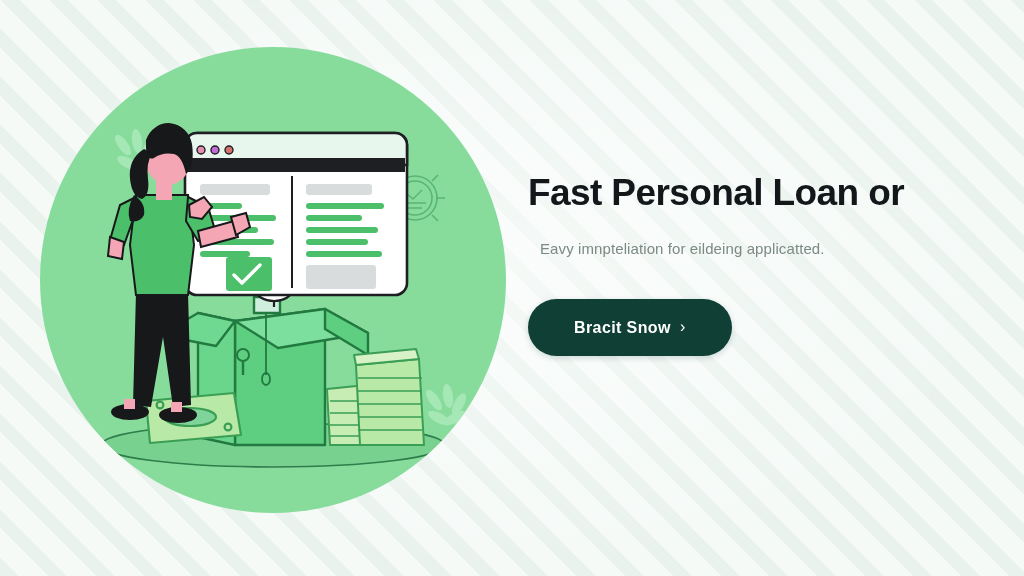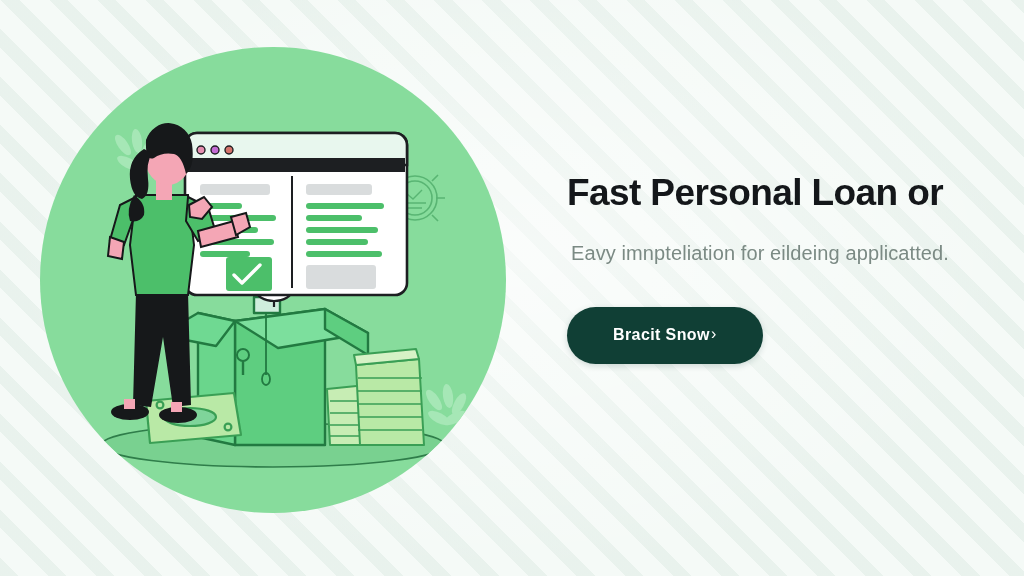--- a/index.html
+++ b/index.html
@@ -48,47 +48,47 @@
     left: 38px;
     top: 45px;
     width: 470px;
     height: 470px;
   }
   #illustration svg { display: block; width: 470px; height: 470px; }
 
   
   #copy {
     position: absolute;
-    left: 567px;
+    left: 528px;
     top: 170px;
     width: 420px;
   }
   #headline {
     margin: 0;
     font-size: 37px;
     line-height: 1.26;
     font-weight: 700;
     letter-spacing: -0.6px;
     color: #14171a;
     font-family: "Liberation Sans", sans-serif;
   }
   #subtitle {
-    margin: 21px 0 0 4px;
-    font-size: 20px;
+    margin: 21px 0 0 12px;
+    font-size: 15px;
     line-height: 1.5;
     font-weight: 400;
     color: #7b8a84;
     letter-spacing: 0.1px;
   }
   #cta-button {
     margin-top: 39px;
     display: inline-flex;
     align-items: center;
     justify-content: center;
-    gap: 1px;
+    gap: 9px;
     height: 57px;
     padding: 0 46px;
     border: none;
     border-radius: 999px;
     background: #103f35;
     color: #ffffff;
     font-size: 16px;
     font-weight: 700;
     letter-spacing: 0.4px;
     cursor: pointer;

